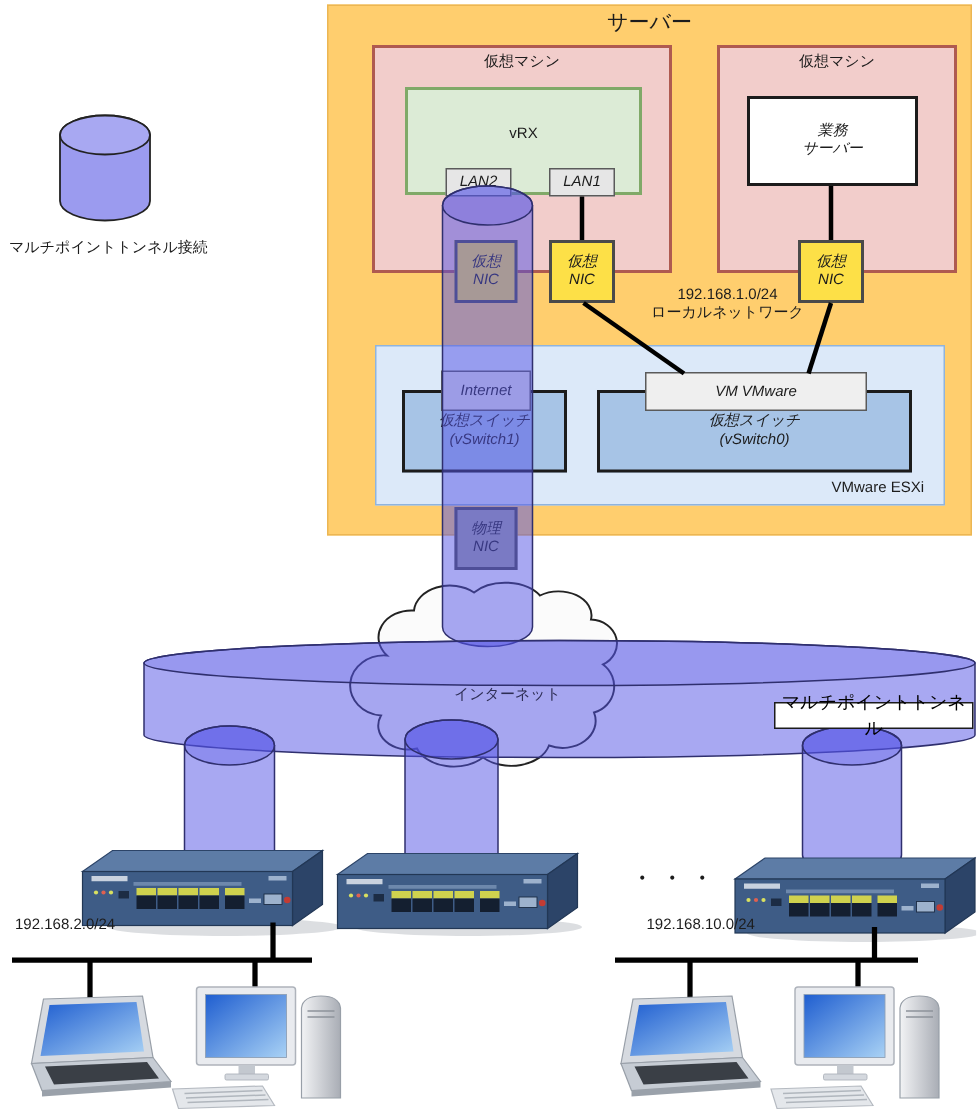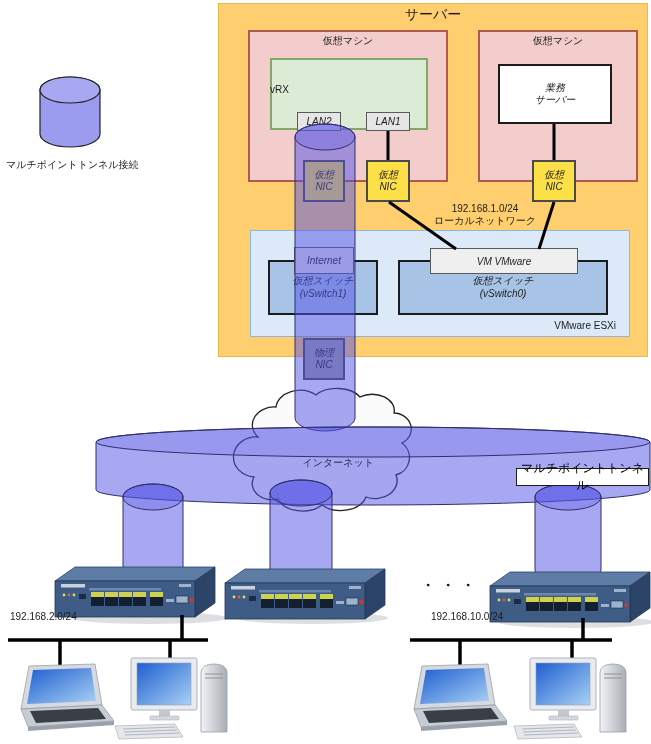--- a/index.html
+++ b/index.html
@@ -19,21 +19,21 @@
   .vswitch { background:#A7C4E6; border:2px solid #1c1c1c; z-index:3; color:#333; }
   .whitebox{ background:#ffffff; border:2px solid #1c1c1c; z-index:3; color:#111; }
 
   .t14 { font-size:14px; color:#1c1c1c; }
   .t13 { font-size:10px; color:#1c1c1c; }
   .t12 { font-size:10px; color:#1c1c1c; }
 
   #server-title   { left:218px; top:6px;  width:430px; text-align:center; z-index:2; }
   #vm1-title      { left:248px; top:34px; width:200px; text-align:center; z-index:3; }
   #vm2-title      { left:478px; top:34px; width:160px; text-align:center; z-index:3; }
-  #vrx-label      { left:270px; top:84px; width:158px; z-index:4; }
+  #vrx-label      { left:270px; top:84px; width:158px; text-align:center; z-index:4; }
   #localnet-label { left:412px; top:191px; width:146px; text-align:center; line-height:1.2; z-index:5; }
   #esxi-label     { left:500px; top:320px; width:116px; text-align:right; z-index:3; }
   #legend-label   { left:6px;  top:158px; width:200px; z-index:2; }
   #subnet-left    { left:10px;  top:611px; width:120px; z-index:8; }
   #subnet-right   { left:431px; top:611px; width:130px; z-index:8; }
   #cloud-label    { left:266px; top:456px; width:108px; text-align:right; color:#2e2e55; z-index:7; }
   #mpt-label      { left:516px; top:468px; width:133px; height:18px; background:#fff;
                     border:1px solid #1c1c1c; z-index:7; font-size:12px; }
   #dots-label     { left:421px; top:577px; width:70px; letter-spacing:6px; font-weight:bold; z-index:8; }
 
@@ -65,21 +65,21 @@
 サーバー</div>
 
   <div class="box nicbox ctr t12 pre" style="left:303px;top:160px;width:42px;height:42px;line-height:1.2;">仮想
 NIC</div>
   <div class="box nicbox ctr t12 pre" style="left:366px;top:160px;width:44px;height:42px;line-height:1.2;">仮想
 NIC</div>
   <div class="box nicbox ctr t12 pre" style="left:532px;top:160px;width:44px;height:42px;line-height:1.2;">仮想
 NIC</div>
 
   <div id="localnet-label" class="abs t12">
-    <span class="abs" style="position:static;display:block;margin-top:12px;">192.168.1.0/24</span>
+    <span class="abs" style="position:static;display:block;">192.168.1.0/24</span>
     <span style="display:block;">ローカルネットワーク</span>
   </div>
 
   <div class="box ltblue" style="left:250px;top:230px;width:380px;height:107px;"></div>
   <div id="esxi-label" class="abs t13">VMware ESXi</div>
 
   <div class="box vswitch ctr t12 pre" style="left:268px;top:260px;width:110px;height:55px;line-height:1.25;">仮想スイッチ
 (vSwitch1)</div>
   <div class="box vswitch ctr t12 pre" style="left:398px;top:260px;width:210px;height:55px;line-height:1.25;">仮想スイッチ
 (vSwitch0)</div>

